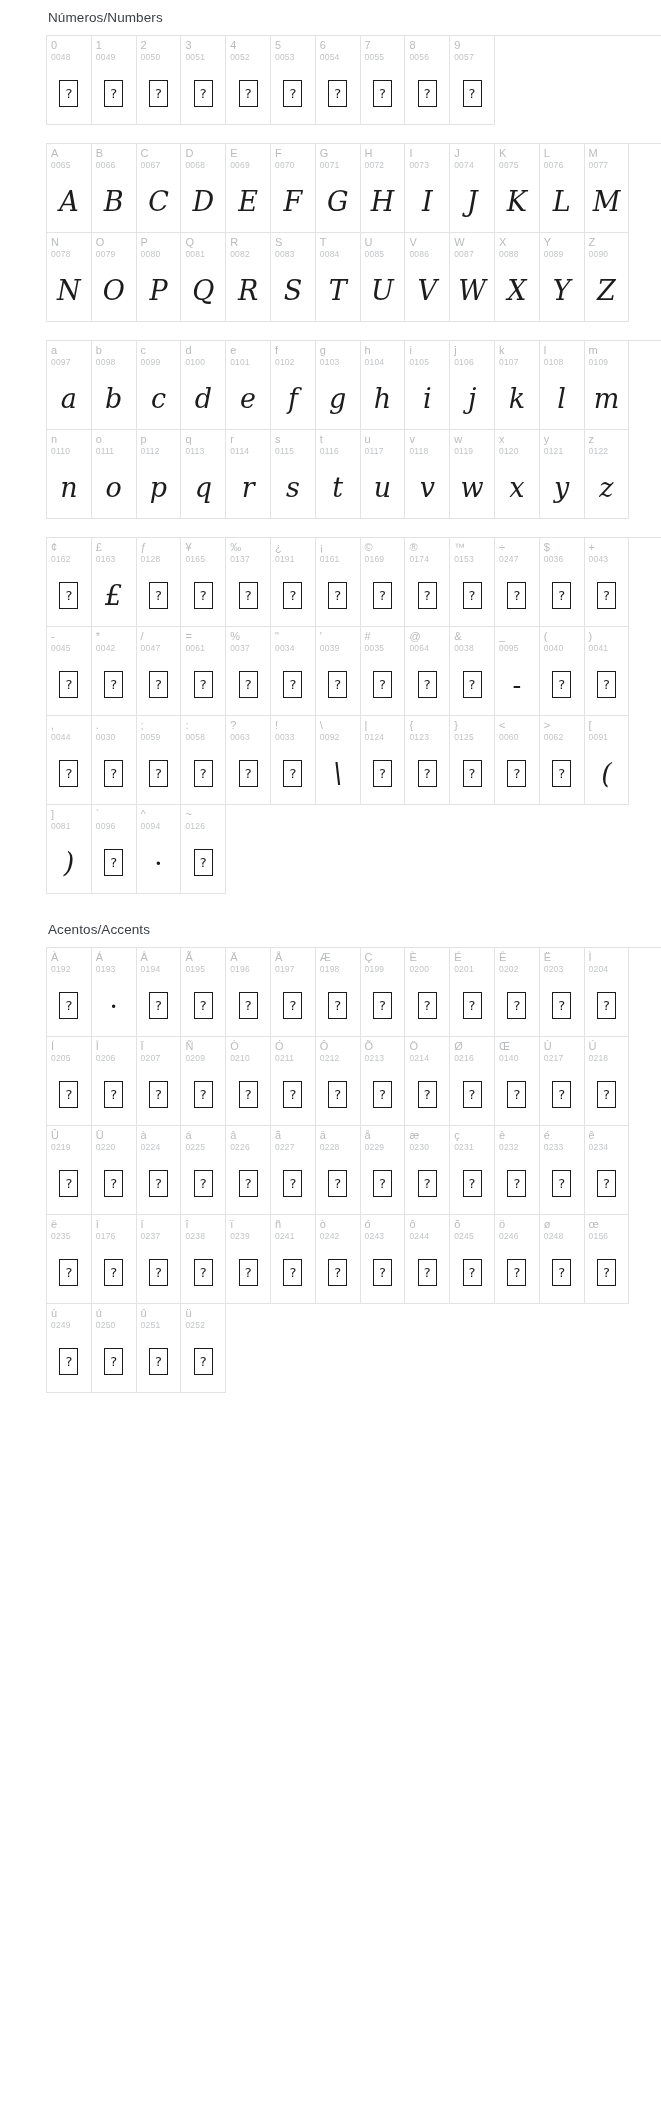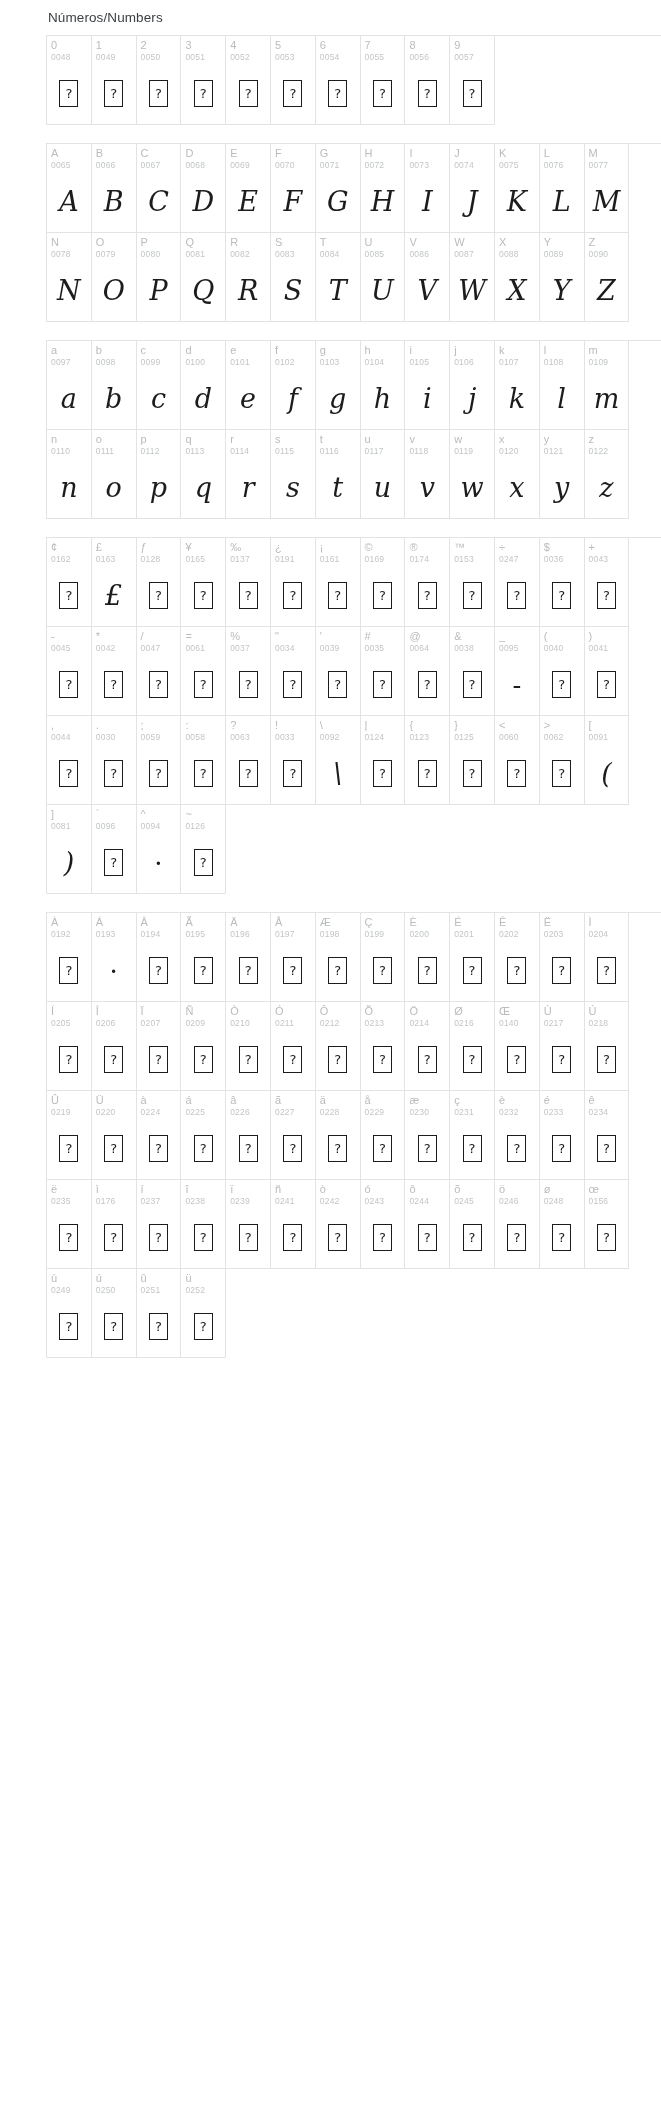--- a/index.html
+++ b/index.html
@@ -854,20 +854,21 @@
           <div class="glyph-cell">
             <div class="glyph-char">~</div>
             <div class="glyph-code">0126</div>
             <div class="glyph-render">
               <span class="tofu"></span>
             </div>
           </div>
         </div>
       </div>
       <div class="section">
+        <div class="section-title">Acentos/Accents</div>
         <div class="glyph-grid">
           <div class="glyph-cell">
             <div class="glyph-char">À</div>
             <div class="glyph-code">0192</div>
             <div class="glyph-render">
               <span class="tofu"></span>
             </div>
           </div>
           <div class="glyph-cell">
             <div class="glyph-char">Á</div>

